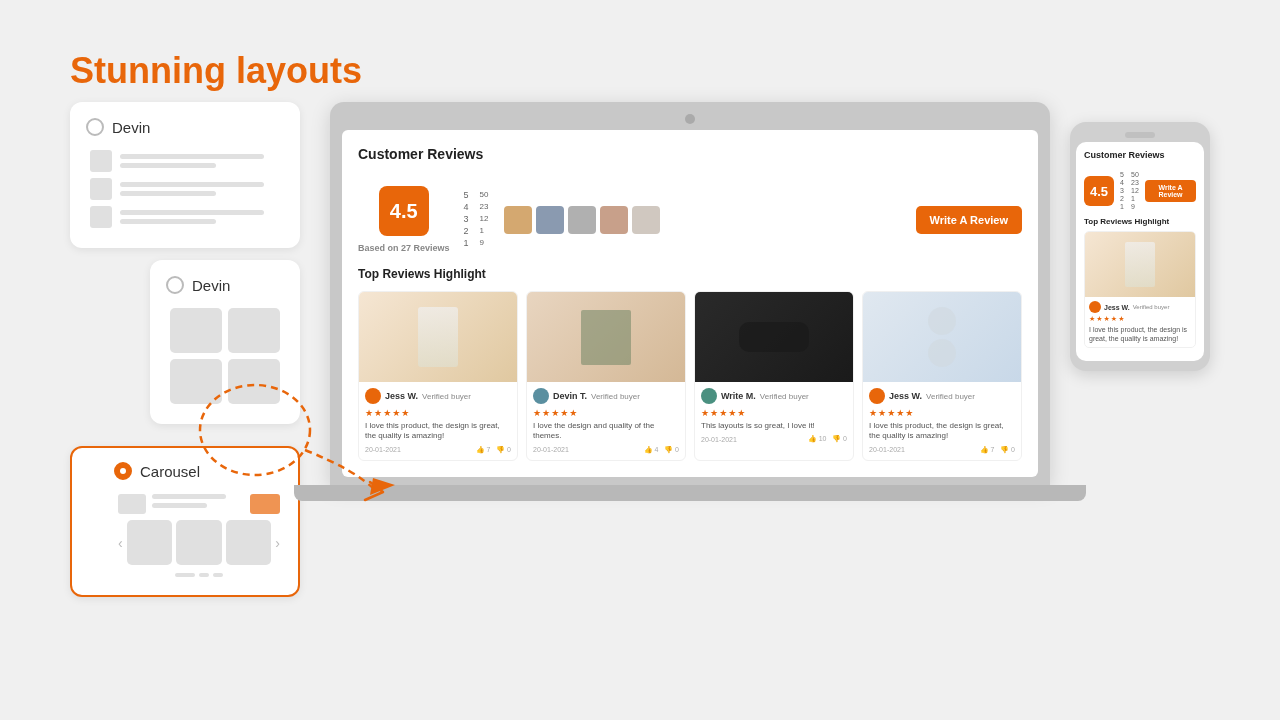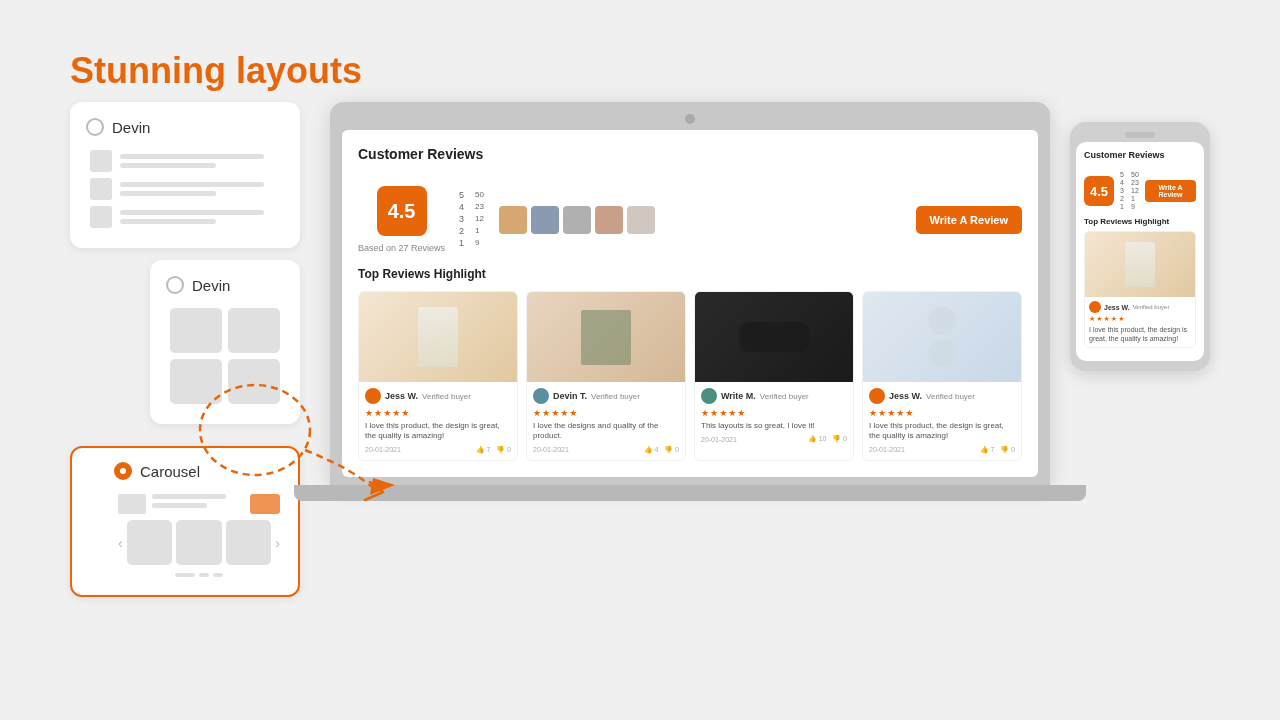--- a/index.html
+++ b/index.html
@@ -649,20 +649,21 @@
     .rating-left {
       display: flex;
       align-items: center;
       gap: 14px;
     }
 
     .under-rating-text {
       font-size: 9px;
       color: #888;
       margin-top: 3px;
+      font-weight: bold;
     }
   </style>
 </head>
 <body>
 
 <div class="main-container">
 
   <h1 class="headline">Stunning layouts</h1>
 
   <div class="content-area">
@@ -873,21 +874,21 @@
                       <span class="reviewer-name">Devin T.</span>
                       <span class="verified-badge">Verified buyer</span>
                     </div>
                     <div class="stars-row">
                       <span class="star">★</span>
                       <span class="star">★</span>
                       <span class="star">★</span>
                       <span class="star">★</span>
                       <span class="star">★</span>
                     </div>
-                    <div class="review-text">I love the designs and quality of the product.</div>
+                    <div class="review-text">I love the design and quality of the themes.</div>
                     <div class="review-meta">
                       <span class="review-date">20-01-2021</span>
                       <div class="review-likes">
                         <span>👍 4</span>
                         <span>👎 0</span>
                       </div>
                     </div>
                   </div>
                 </div>
 

